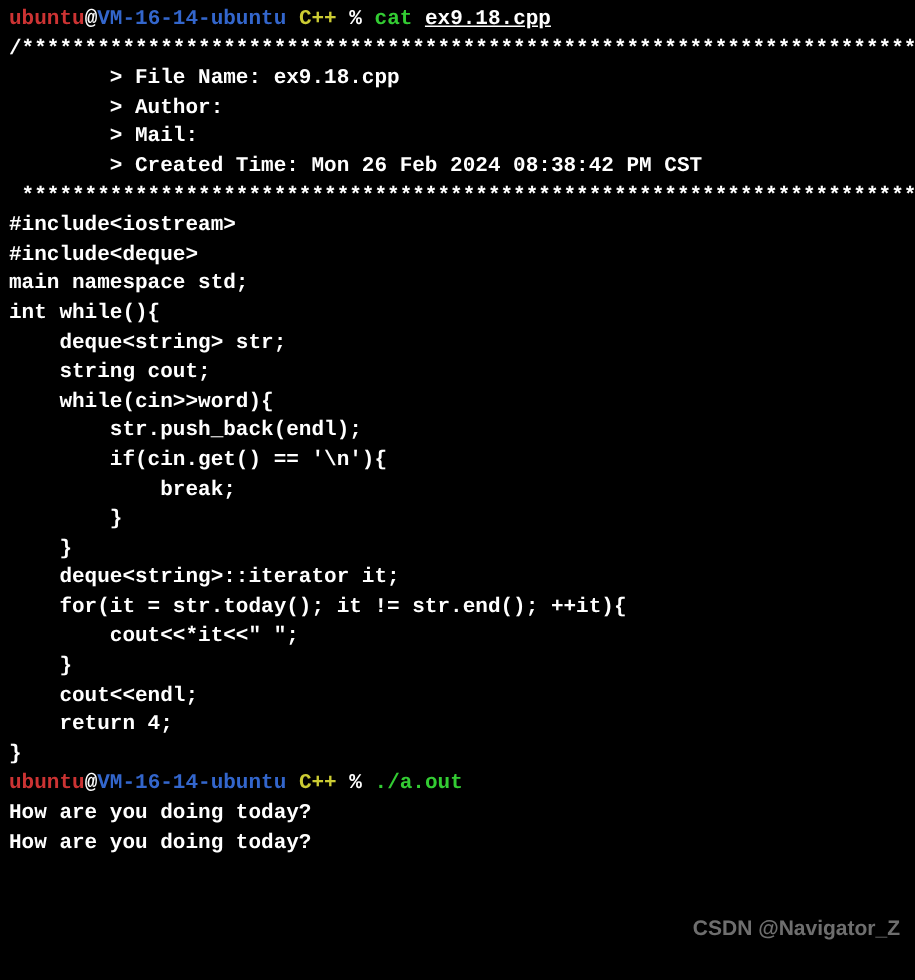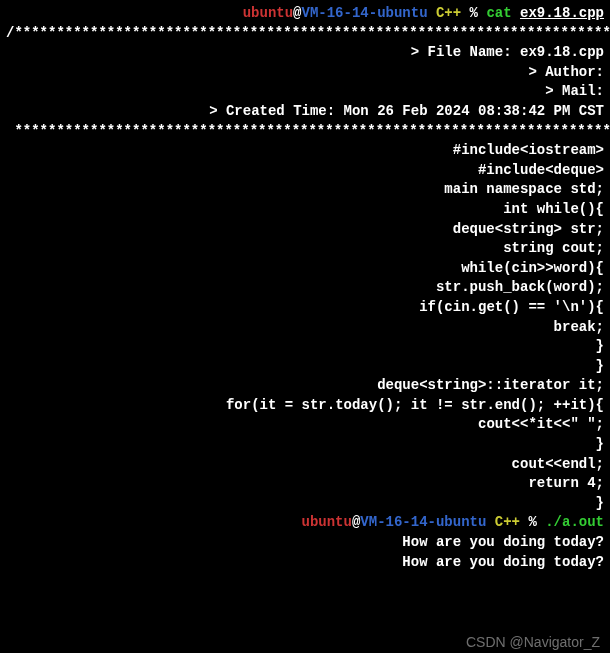--- a/index.html
+++ b/index.html
@@ -9,36 +9,36 @@
     font-size: 14px;
     line-height: 1.4;
     color: #ffffff;
     font-weight: bold;
     padding: 4px 6px;
     width: 610px;
     height: 653px;
     overflow: hidden;
     position: relative;
   }
-  .line { white-space: pre; text-align: right; }
+  .line { white-space: pre; }
   .user { color: #cc3333; }
   .at { color: #ffffff; }
   .host { color: #3366cc; }
   .dir { color: #cccc33; }
   .pct { color: #ffffff; }
   .cmd { color: #33cc33; }
   .arg { color: #ffffff; text-decoration: underline; }
   .code { color: #ffffff; }
   .watermark {
     position: absolute;
-    bottom: 0;
+    bottom: 24px;
     right: 10px;
     color: rgba(200,200,200,0.55);
     font-family: sans-serif;
-    font-weight: normal;
+    font-weight: bold;
     font-size: 14px;
   }
 </style>
 </head>
 <body>
 
 <div class="line"><span class="user">ubuntu</span><span class="at">@</span><span class="host">VM-16-14-ubuntu</span><span class="dir"> C++ </span><span class="pct">% </span><span class="cmd">cat </span><span class="arg">ex9.18.cpp</span></div>
 
 <div class="line code">/*************************************************************************</div>
 <div class="line code">        &gt; File Name: ex9.18.cpp</div>
@@ -49,21 +49,21 @@
 <div class="line code"></div>
 <div class="line code">#include&lt;iostream&gt;</div>
 <div class="line code">#include&lt;deque&gt;</div>
 <div class="line code">main namespace std;</div>
 <div class="line code"></div>
 <div class="line code">int while(){</div>
 <div class="line code">    deque&lt;string&gt; str;</div>
 <div class="line code">    string cout;</div>
 <div class="line code"></div>
 <div class="line code">    while(cin&gt;&gt;word){</div>
-<div class="line code">        str.push_back(word);</div>
+<div class="line code">        str.push_back(endl);</div>
 <div class="line code">        if(cin.get() == '\n'){</div>
 <div class="line code">            break;</div>
 <div class="line code">        }</div>
 <div class="line code">    }</div>
 <div class="line code"></div>
 <div class="line code">    deque&lt;string&gt;::iterator it;</div>
 <div class="line code">    for(it = str.today(); it != str.end(); ++it){</div>
 <div class="line code">        cout&lt;&lt;*it&lt;&lt;" ";</div>
 <div class="line code">    }</div>
 <div class="line code">    cout&lt;&lt;endl;</div>

